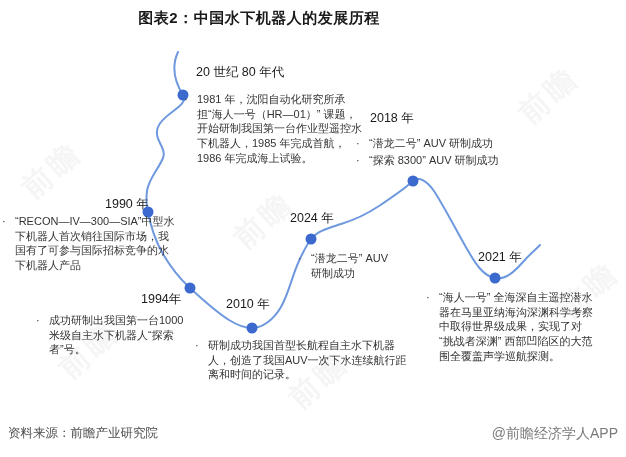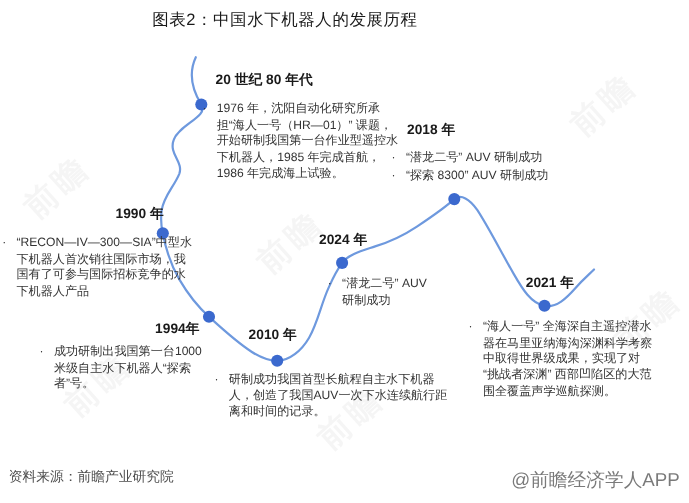--- a/index.html
+++ b/index.html
@@ -2,38 +2,38 @@
 <html><head>
 <meta charset="utf-8">
 <style>
   html,body{margin:0;padding:0;background:#ffffff;}
   #stage{
     position:relative;width:626px;height:457px;background:#ffffff;overflow:hidden;
     font-family:"Liberation Sans","DejaVu Sans",sans-serif;color:#333;
   }
   .title{
     position:absolute;left:0;top:9px;width:518px;text-align:center;
-    font-size:15px;font-weight:normal;color:#1a1a1a;letter-spacing:0.5px;
+    font-size:15px;font-weight:bold;color:#1a1a1a;letter-spacing:0.5px;
   }
   svg.curve{position:absolute;left:0;top:0;}
   .wm{
     position:absolute;font-size:30px;font-weight:bold;color:rgba(110,110,110,0.07);
     transform:rotate(-42deg);letter-spacing:4px;pointer-events:none;white-space:nowrap;
   }
   .year{
-    position:absolute;font-size:12.5px;font-weight:bold;color:#1a1a1a;white-space:nowrap;
+    position:absolute;font-size:12.5px;font-weight:normal;color:#1a1a1a;white-space:nowrap;
   }
   .items{position:absolute;}
   .item{display:flex;font-size:11px;line-height:1.34;color:#333;margin-bottom:2px;}
   .bullet{flex:none;width:13px;font-size:11px;color:#333;}
   .footer-left{
     position:absolute;left:8px;top:425px;font-size:12.5px;color:#4d4d4d;
   }
   .footer-right{
-    position:absolute;right:8px;top:425px;font-size:17px;color:#7a7a7a;
+    position:absolute;right:8px;top:425px;font-size:14px;color:#7a7a7a;
   }
 </style>
 </head>
 <body>
 
 <div id="stage">
 
   <span class="wm" style="left:18px;top:150px">前瞻</span>
   <span class="wm" style="left:515px;top:75px">前瞻</span>
   <span class="wm" style="left:555px;top:270px">前瞻</span>
@@ -71,25 +71,25 @@
     <circle cx="252" cy="328" r="5.5" fill="#3b69ce"></circle>
     <circle cx="311" cy="239" r="5.5" fill="#3b69ce"></circle>
     <circle cx="413" cy="181" r="5.5" fill="#3b69ce"></circle>
     <circle cx="495" cy="278" r="5.5" fill="#3b69ce"></circle>
   </svg>
 
   <div class="year" style="left:196px;top:64px">20 世纪 80 年代</div>
   <div class="items" style="left:184px;top:92px;width:182px">
     <div class="item">
       <span class="bullet">·</span>
-      <span>1976 年，沈阳自动化研究所承担“海人一号（HR—01）” 课题，开始研制我国第一台作业型遥控水下机器人，1985 年完成首航，1986 年完成海上试验。</span>
+      <span>1981 年，沈阳自动化研究所承担“海人一号（HR—01）” 课题，开始研制我国第一台作业型遥控水下机器人，1985 年完成首航，1986 年完成海上试验。</span>
     </div>
   </div>
 
-  <div class="year" style="left:105px;top:186px">1990 年</div>
+  <div class="year" style="left:105px;top:196px">1990 年</div>
   <div class="items" style="left:2px;top:214px;width:176px">
     <div class="item">
       <span class="bullet">·</span>
       <span>“RECON—IV—300—SIA”中型水下机器人首次销往国际市场，我国有了可参与国际招标竞争的水下机器人产品</span>
     </div>
   </div>
 
   <div class="year" style="left:141px;top:291px">1994年</div>
   <div class="items" style="left:36px;top:313px;width:150px">
     <div class="item">

